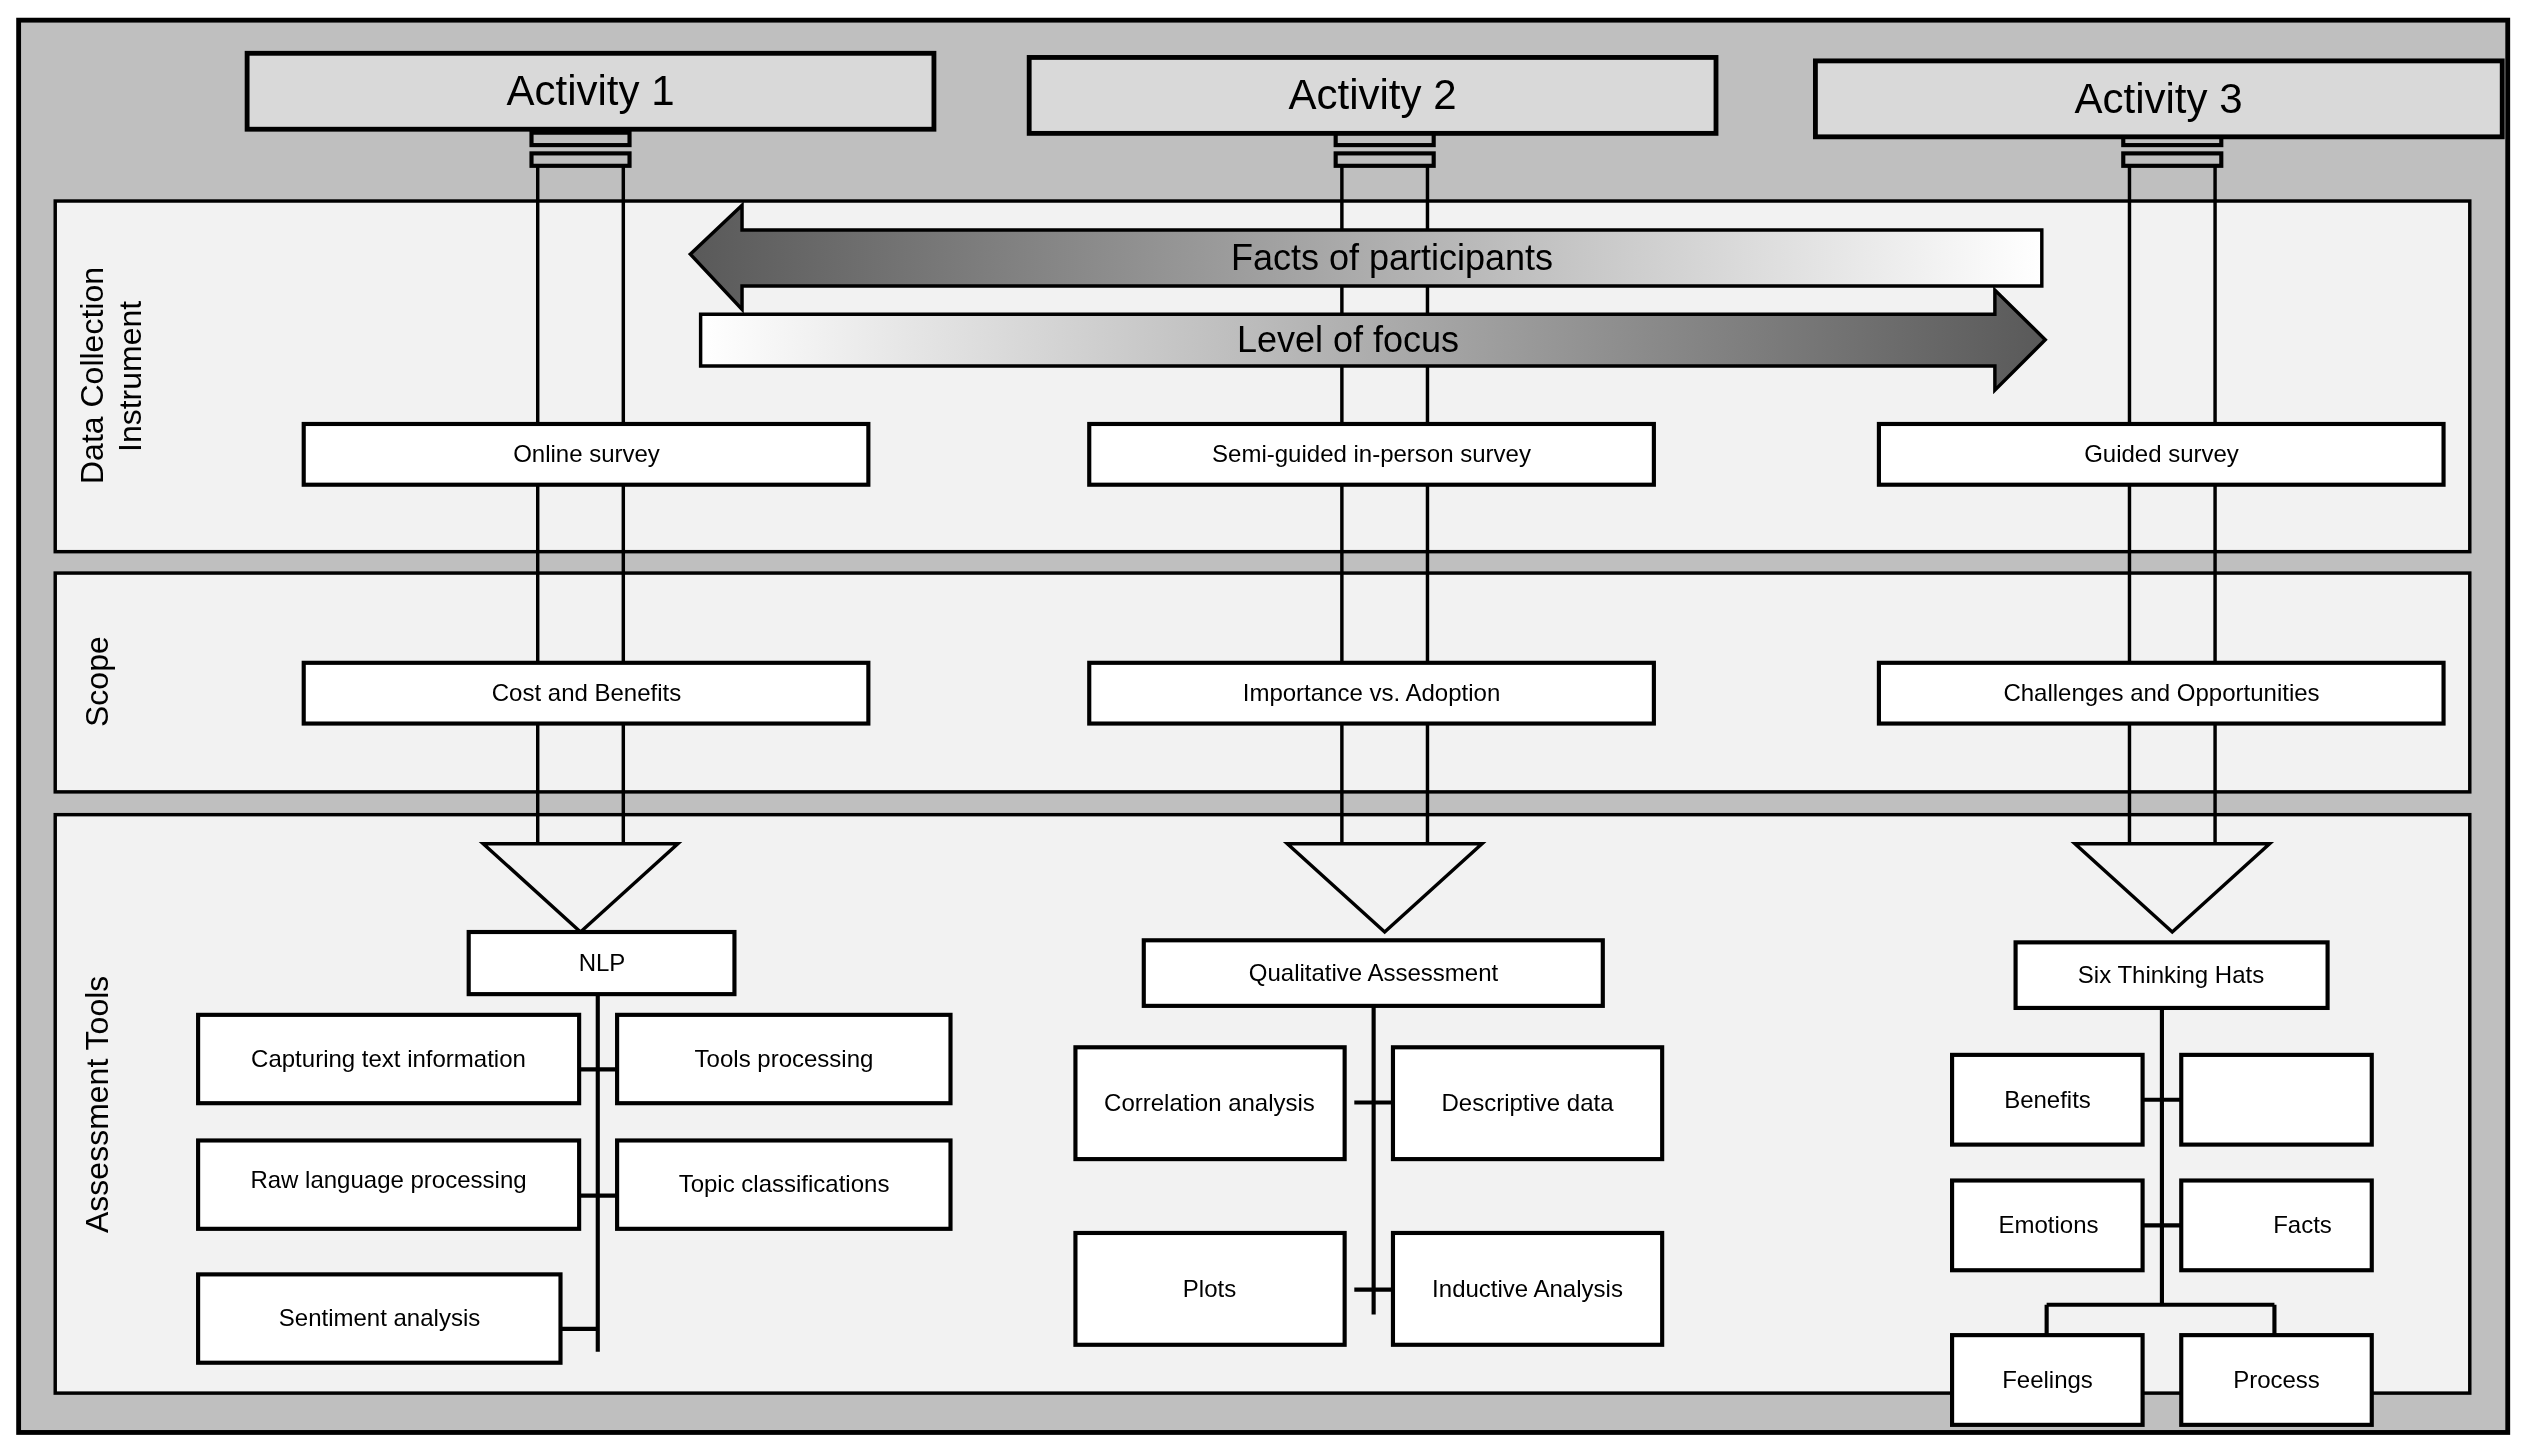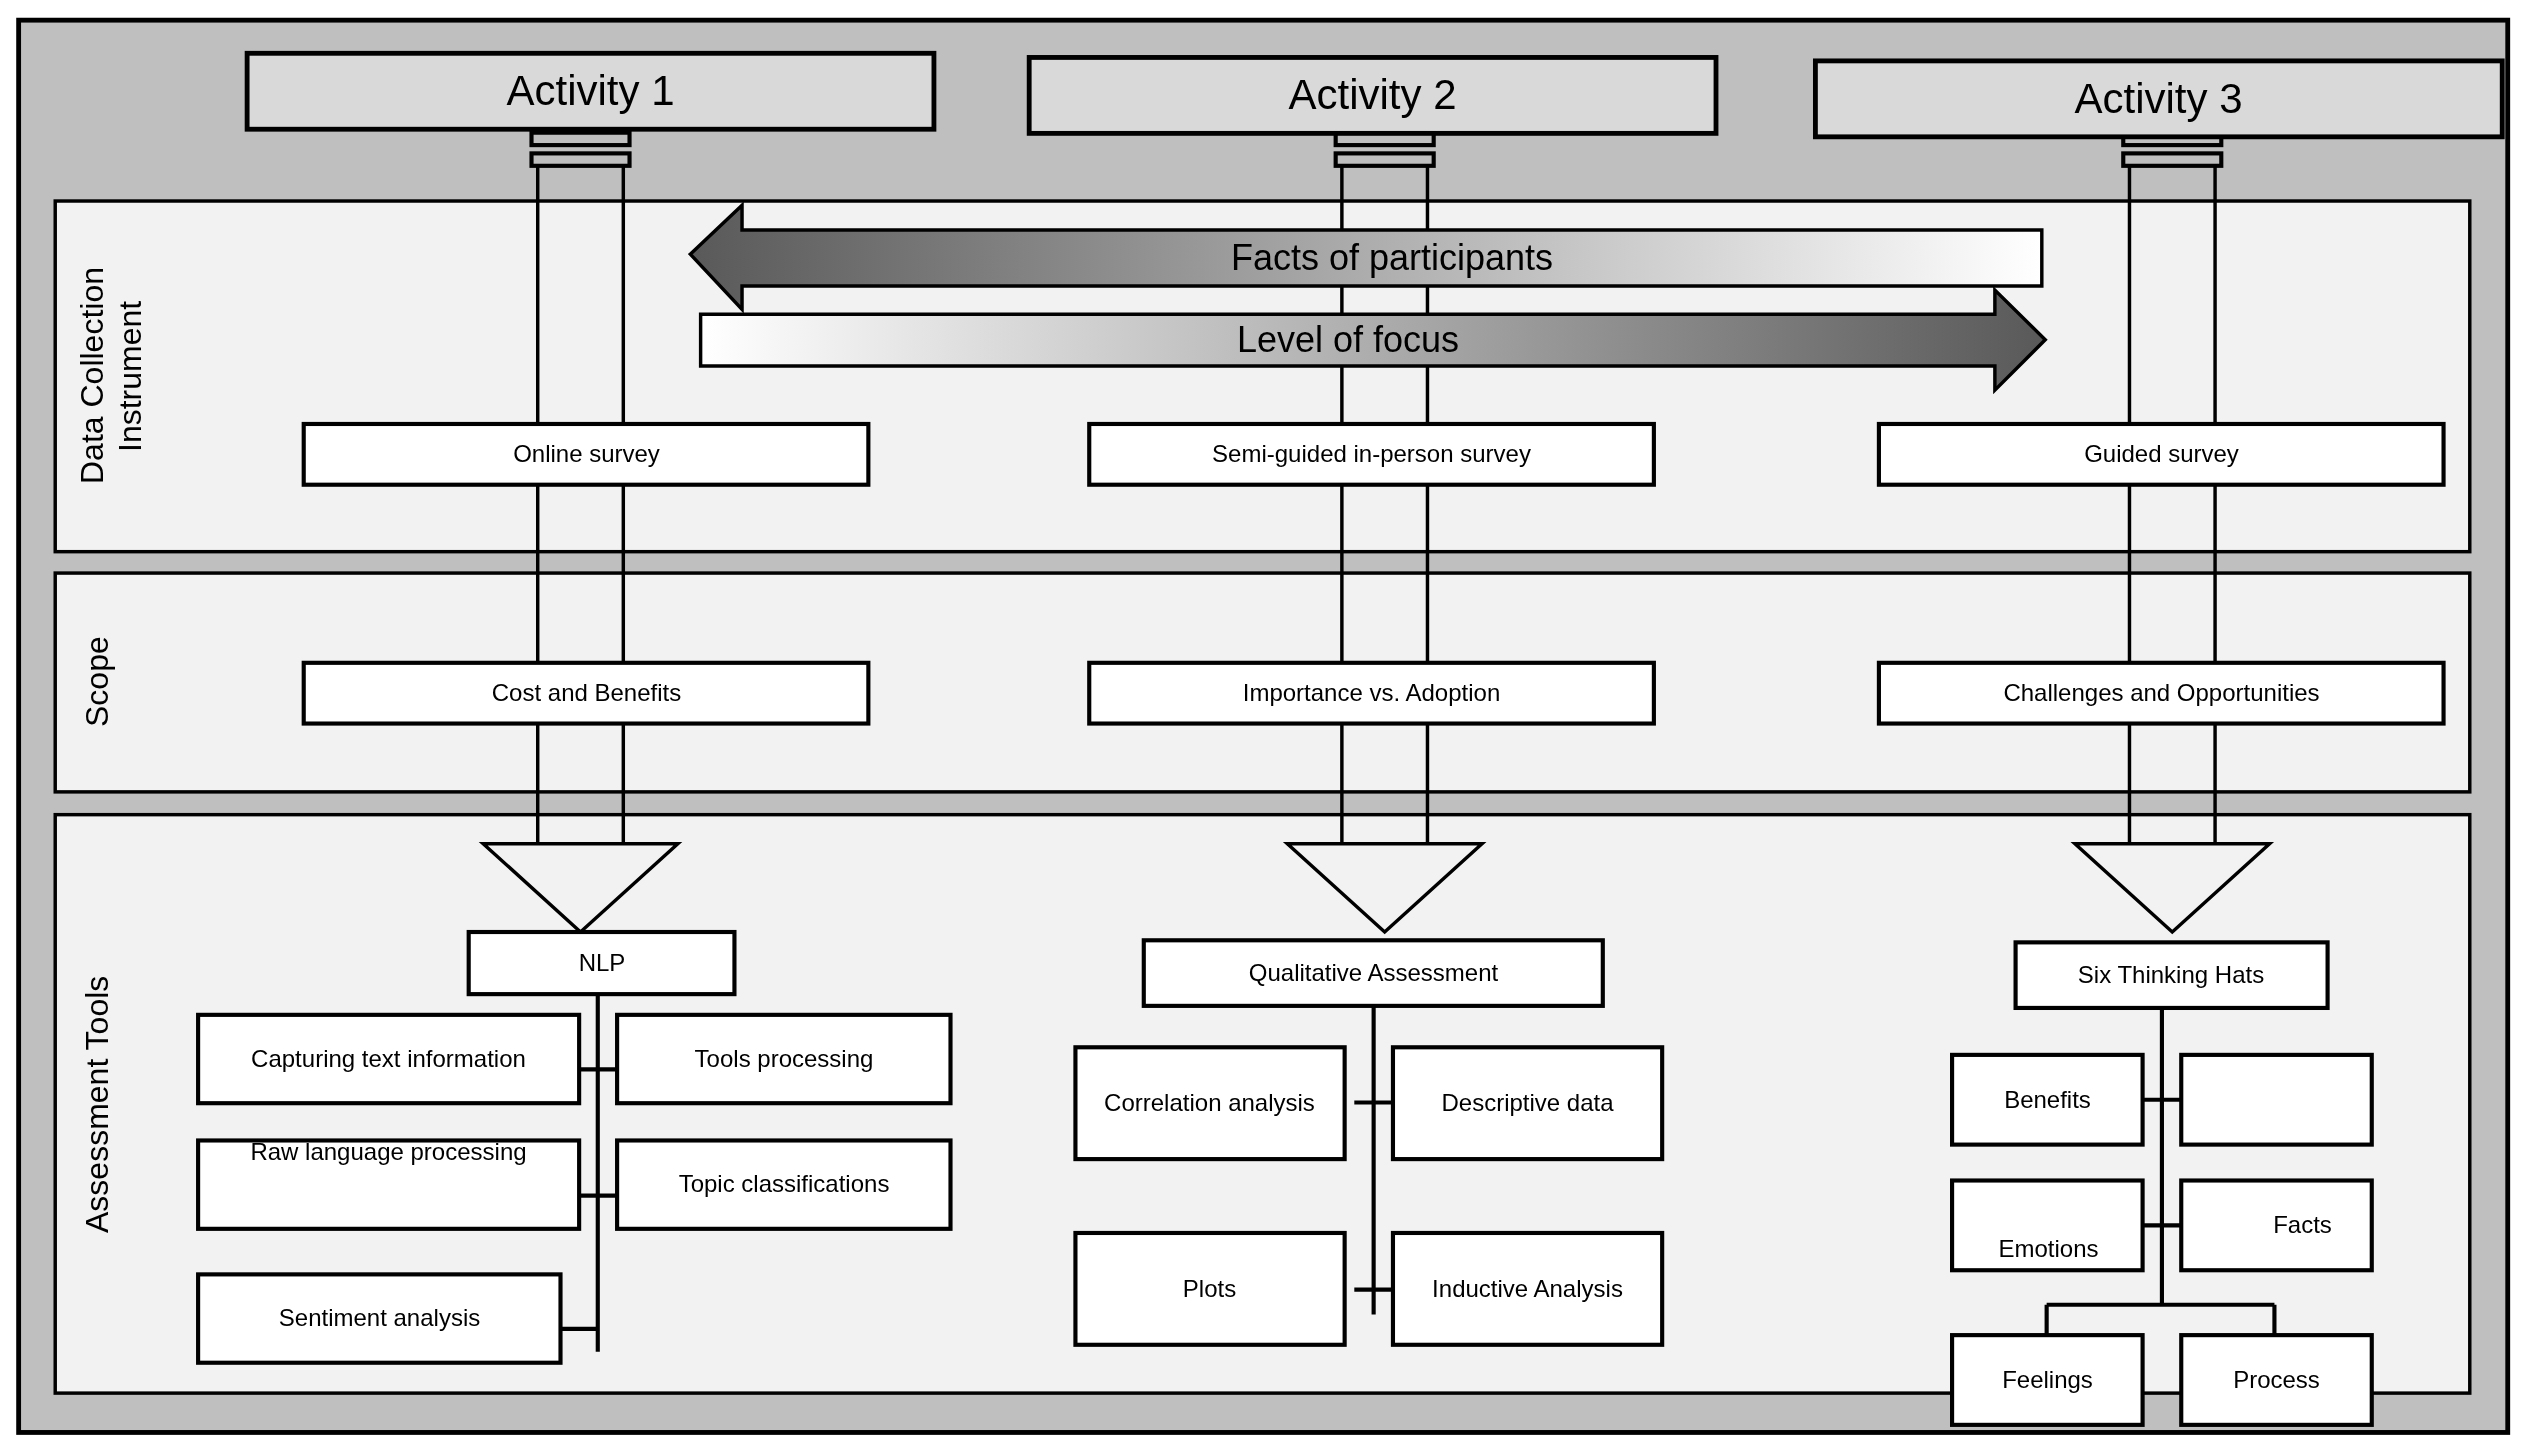--- a/index.html
+++ b/index.html
@@ -142,31 +142,31 @@
   <div class="lbl boxtext" style="left:1089px;top:424px;width:565px;height:61px;">Semi-guided in-person survey</div>
   <div class="lbl boxtext" style="left:1879px;top:424px;width:565px;height:61px;">Guided survey</div>
 
   <div class="lbl boxtext" style="left:304px;top:663px;width:565px;height:61px;">Cost and Benefits</div>
   <div class="lbl boxtext" style="left:1089px;top:663px;width:565px;height:61px;">Importance vs. Adoption</div>
   <div class="lbl boxtext" style="left:1879px;top:663px;width:565px;height:61px;">Challenges and Opportunities</div>
 
   <div class="lbl boxtext" style="left:469px;top:932px;width:266px;height:62px;">NLP</div>
   <div class="lbl boxtext" style="left:205px;top:1015px;width:367px;height:88px;">Capturing text information</div>
   <div class="lbl boxtext" style="left:624px;top:1015px;width:320px;height:88px;">Tools processing</div>
-  <div class="lbl boxtext" style="left:205px;top:1108px;width:367px;height:88px;">Raw language processing</div>
+  <div class="lbl boxtext" style="left:205px;top:1136px;width:367px;height:88px;">Raw language processing</div>
   <div class="lbl boxtext" style="left:624px;top:1140px;width:320px;height:88px;">Topic classifications</div>
   <div class="lbl boxtext" style="left:205px;top:1274px;width:349px;height:88px;">Sentiment analysis</div>
 
   <div class="lbl boxtext" style="left:1144px;top:940px;width:459px;height:66px;">Qualitative Assessment</div>
   <div class="lbl boxtext" style="left:1082px;top:1047px;width:255px;height:112px;">Correlation analysis</div>
   <div class="lbl boxtext" style="left:1400px;top:1047px;width:255px;height:112px;">Descriptive data</div>
   <div class="lbl boxtext" style="left:1082px;top:1233px;width:255px;height:112px;">Plots</div>
   <div class="lbl boxtext" style="left:1400px;top:1233px;width:255px;height:112px;">Inductive Analysis</div>
 
   <div class="lbl boxtext" style="left:2015px;top:942px;width:312px;height:66px;">Six Thinking Hats</div>
   <div class="lbl boxtext" style="left:1955px;top:1055px;width:185px;height:90px;">Benefits</div>
-  <div class="lbl boxtext" style="left:1955px;top:1180px;width:187px;height:90px;margin-top:24px;">Emotions</div>
+  <div class="lbl boxtext" style="left:1955px;top:1180px;width:187px;height:90px;">Emotions</div>
   <div class="lbl boxtext" style="left:2184px;top:1180px;width:185px;height:90px;padding-left:26px;">Facts</div>
   <div class="lbl boxtext" style="left:1955px;top:1335px;width:185px;height:90px;text-align:right;">Feelings</div>
   <div class="lbl boxtext" style="left:2184px;top:1335px;width:185px;height:90px;">Process</div>
 
 </div>
 
 
 </body></html>

